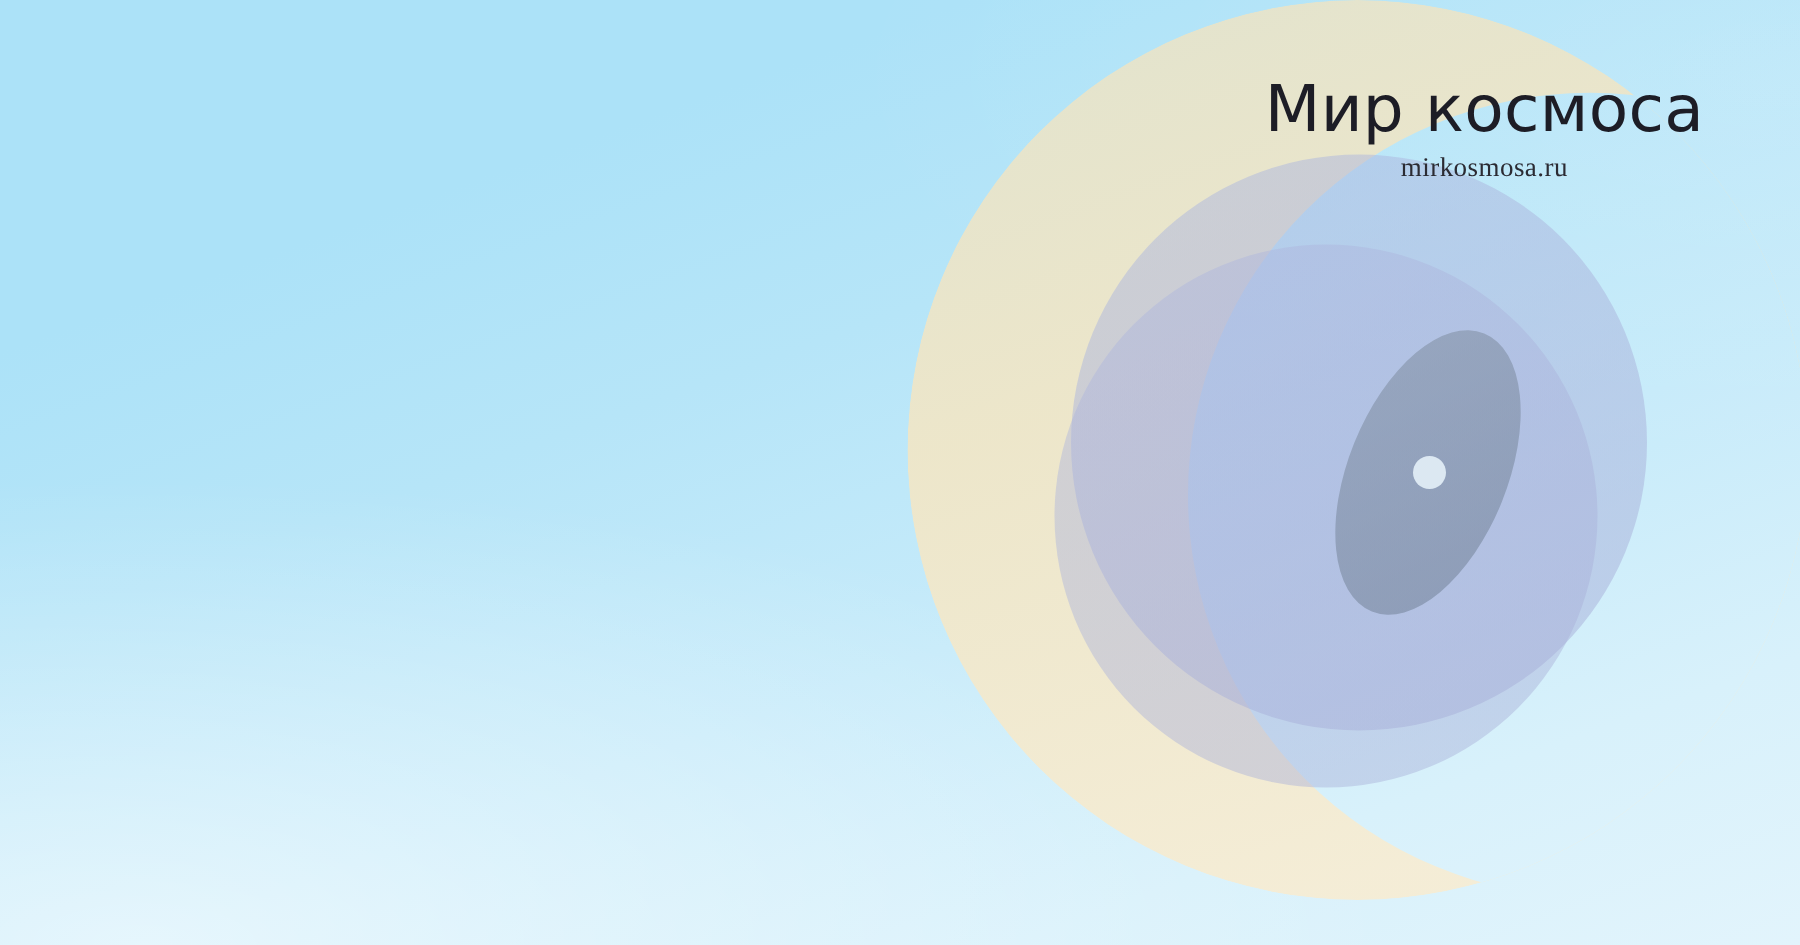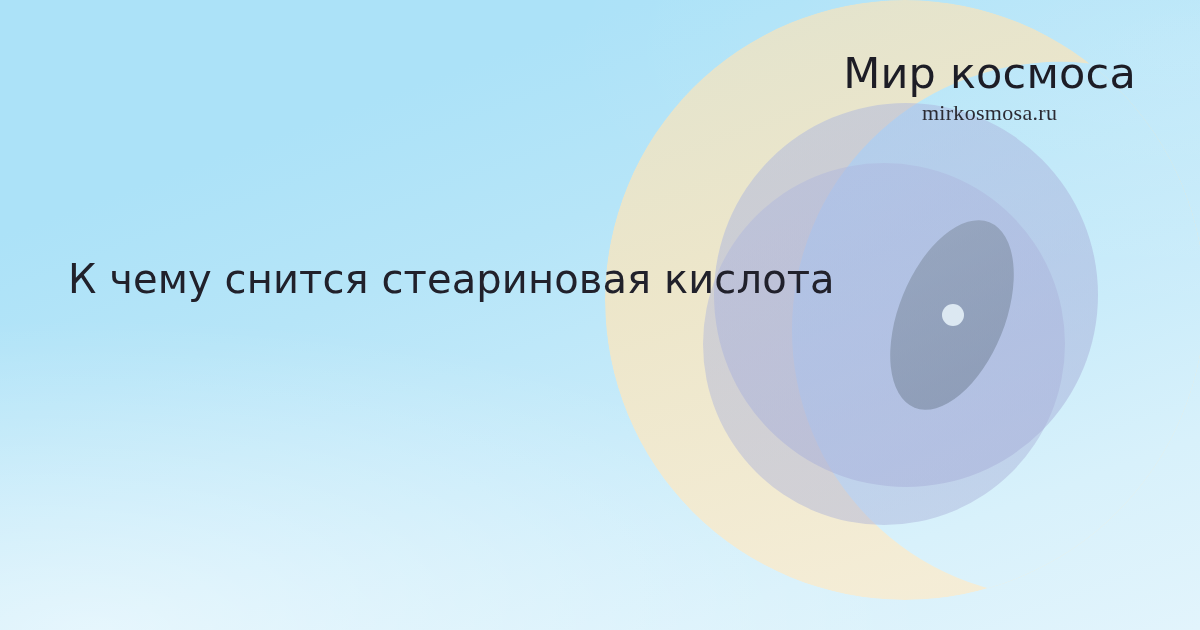--- a/index.html
+++ b/index.html
@@ -65,21 +65,21 @@
     font-size: 43px;
     font-weight: 400;
     letter-spacing: 0.2px;
     color: #1d1d26;
     white-space: nowrap;
   }
   .logo-url {
     display: block;
     margin-top: 7px;
     font-family: "Liberation Serif", "DejaVu Serif", serif;
-    font-size: 22px;
+    font-size: 18px;
     font-weight: 400;
     letter-spacing: 0.3px;
     color: #2b2b33;
     white-space: nowrap;
   }
 
   
   .headline {
     position: absolute;
     left: 68px;
@@ -137,15 +137,14 @@
     <ellipse cx="952" cy="315" rx="53" ry="100" transform="rotate(22 952 315)" fill="url(#grad-slate)" opacity="0.52"></ellipse>
 
     <circle cx="953" cy="315" r="11" fill="#dce8f2"></circle>
   </svg>
 
   <div class="logo-block">
     <span class="logo-name">Мир космоса</span>
     <span class="logo-url">mirkosmosa.ru</span>
   </div>
 
-  <h1 class="headline">К чему снится стеариновая кислота</h1>
 
 </div>
 
 </body></html>

